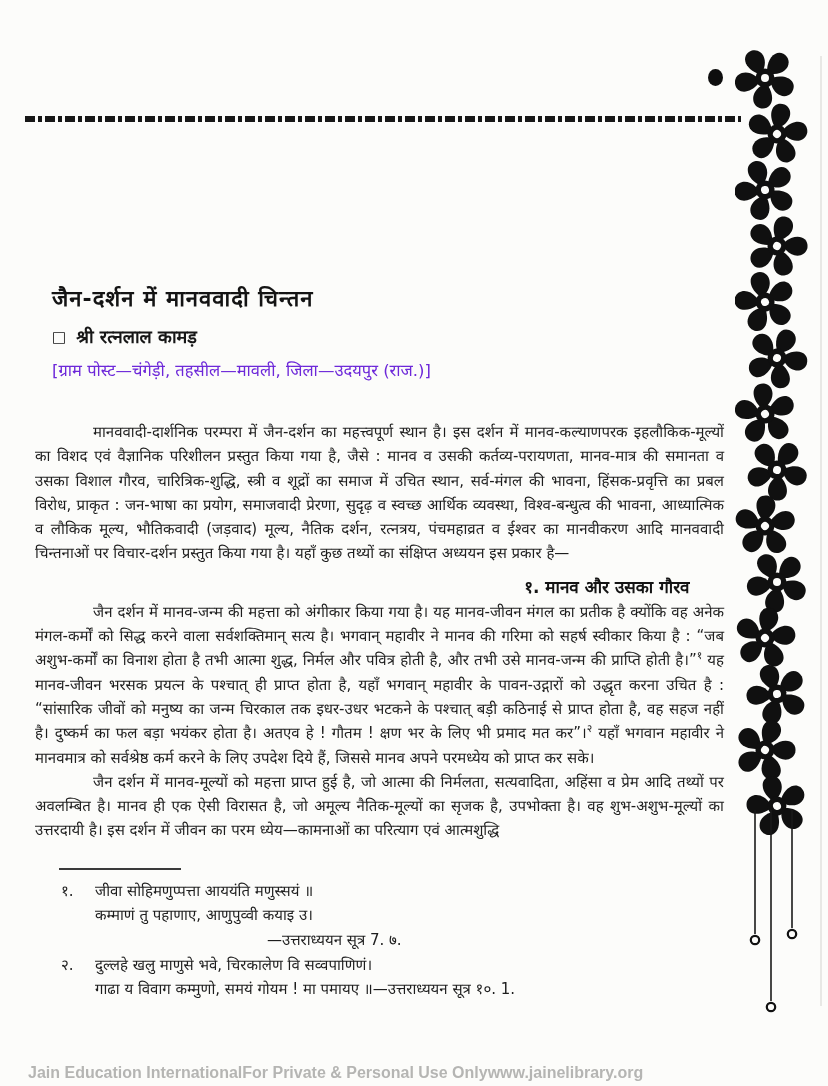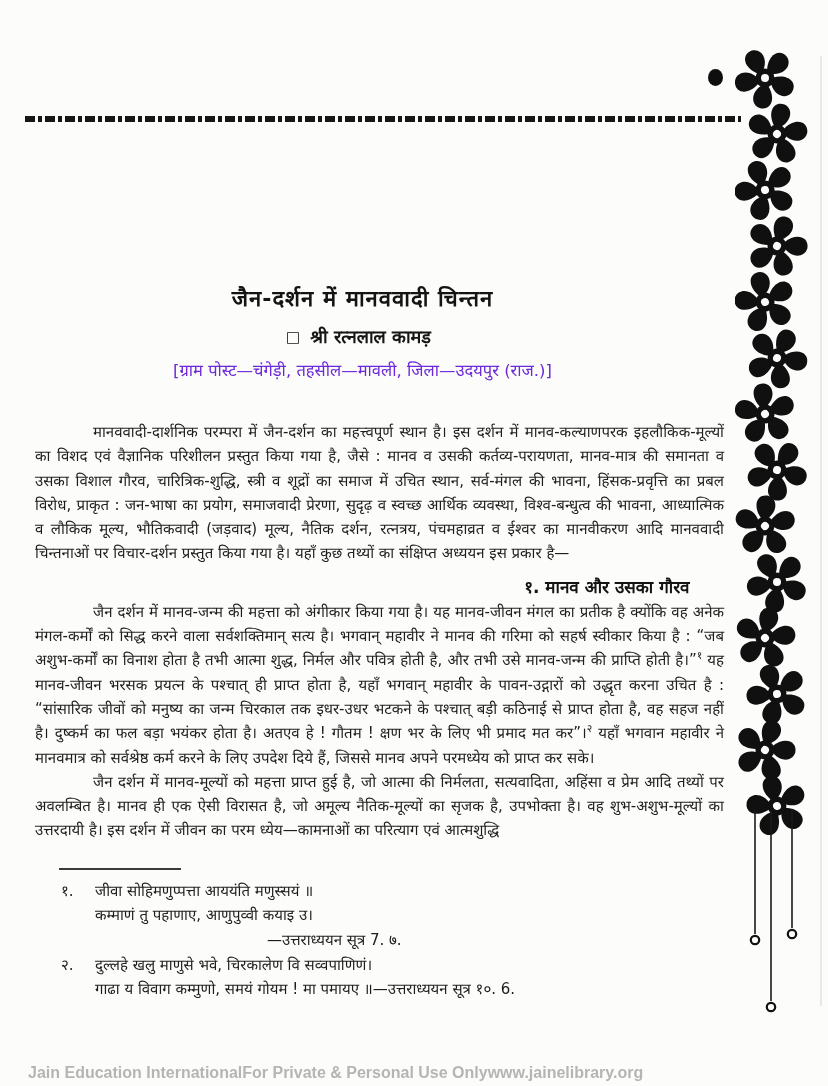--- a/index.html
+++ b/index.html
@@ -54,23 +54,23 @@
   .scan-edge {
     position: absolute;
     left: 820px; top: 56px;
     width: 2px; height: 950px;
     background: #e8e8e5;
   }
 
   
   .heading-block {
     position: absolute;
-    left: 35px; top: 282px;
+    left: 52px; top: 282px;
     width: 655px;
-    text-align: center;
+    text-align: left;
   }
   .title {
     margin: 0 0 12px 0;
     font-size: 22px;
     font-weight: bold;
     letter-spacing: 1px;
     color: #141414;
   }
   .byline {
     margin: 0 8px 10px 0;
@@ -256,21 +256,21 @@
         <div class="fn-body">
           <div class="fn-line">जीवा सोहिमणुप्पत्ता आययंति मणुस्सयं ॥</div>
           <div class="fn-line">कम्माणं तु पहाणाए, आणुपुव्वी कयाइ उ।</div>
           <div class="fn-attribution">—उत्तराध्ययन सूत्र 7. ७.</div>
         </div>
       </li>
       <li>
         <span class="fn-marker">२.</span>
         <div class="fn-body">
           <div class="fn-line">दुल्लहे खलु माणुसे भवे, चिरकालेण वि सव्वपाणिणं।</div>
-          <div class="fn-line">गाढा य विवाग कम्मुणो, समयं गोयम ! मा पमायए ॥—उत्तराध्ययन सूत्र १०. 6.</div>
+          <div class="fn-line">गाढा य विवाग कम्मुणो, समयं गोयम ! मा पमायए ॥—उत्तराध्ययन सूत्र १०. 1.</div>
         </div>
       </li>
     </ol>
   </main>
 
   <footer class="page-footer">
     <span>Jain Education International</span>
     <span>For Private &amp; Personal Use Only</span>
     <span>www.jainelibrary.org</span>
   </footer>

